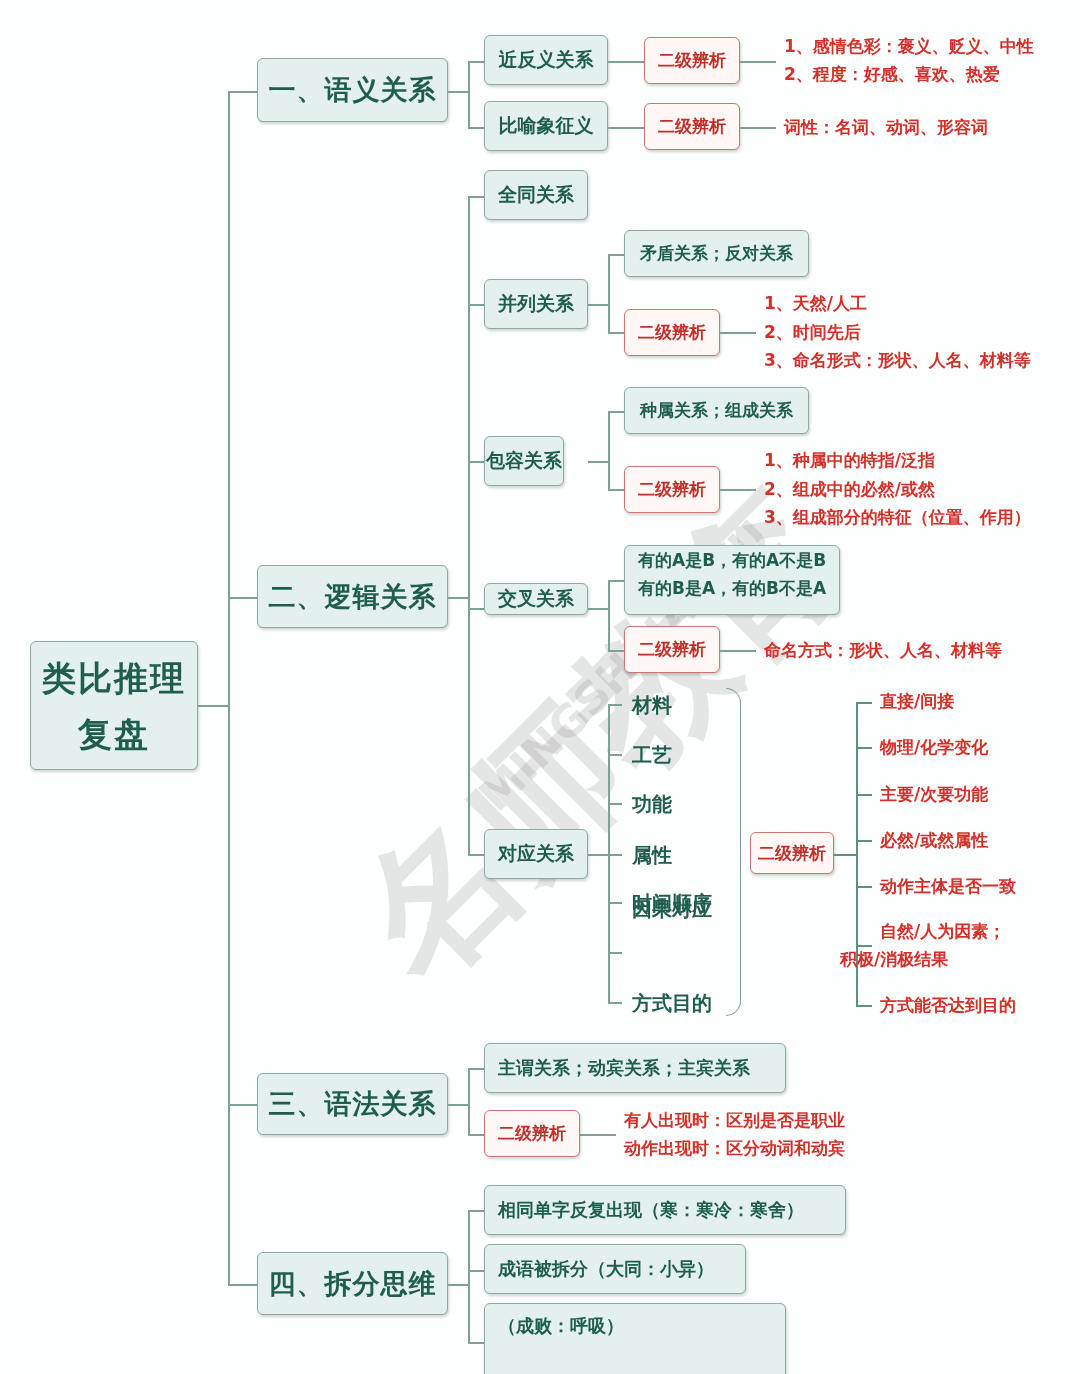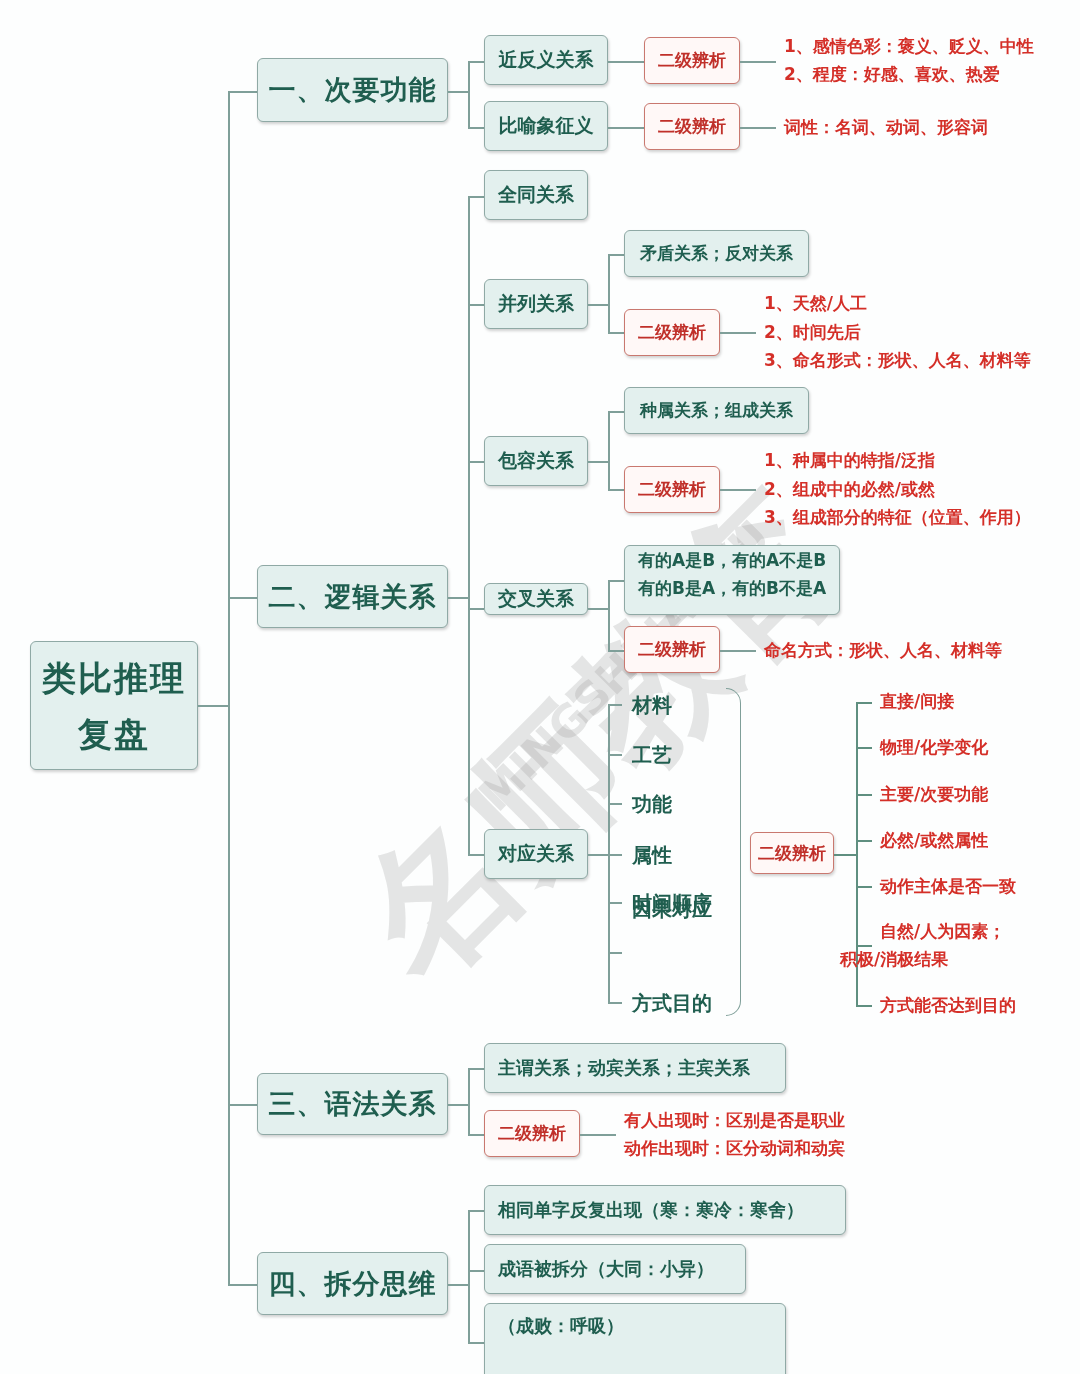--- a/index.html
+++ b/index.html
@@ -33,21 +33,21 @@
 </div>
 
 <div class="ln h" style="left:198px;top:705px;width:30px;"></div>
 <div class="ln v" style="left:228px;top:91px;height:1193px;"></div>
 <div class="ln h" style="left:228px;top:91px;width:30px;"></div>
 <div class="ln h" style="left:228px;top:597px;width:30px;"></div>
 <div class="ln h" style="left:228px;top:1104px;width:30px;"></div>
 <div class="ln h" style="left:228px;top:1284px;width:30px;"></div>
 
 <div class="node l1" style="left:257px;top:58px;width:191px;height:64px;">
-  <span>一、次要功能</span>
+  <span>一、语义关系</span>
 </div>
 <div class="ln h" style="left:448px;top:91px;width:20px;"></div>
 <div class="ln v" style="left:468px;top:61px;height:66px;"></div>
 <div class="ln h" style="left:468px;top:61px;width:16px;"></div>
 <div class="ln h" style="left:468px;top:127px;width:16px;"></div>
 
 <div class="node l2" style="left:484px;top:35px;width:124px;height:50px;">
   <span>近反义关系</span>
 </div>
 <div class="ln h" style="left:608px;top:61px;width:36px;"></div>
@@ -94,21 +94,21 @@
   <span>矛盾关系；反对关系</span>
 </div>
 <div class="node red" style="left:624px;top:309px;width:96px;height:47px;">
   <span>二级辨析</span>
 </div>
 <div class="ln h" style="left:720px;top:332px;width:36px;"></div>
 <div class="txt" style="left:764px;top:289px;">1、天然/人工</div>
 <div class="txt" style="left:764px;top:318px;">2、时间先后</div>
 <div class="txt" style="left:764px;top:346px;">3、命名形式：形状、人名、材料等</div>
 
-<div class="node l2" style="left:484px;top:436px;width:104px;height:50px;">
+<div class="node l2" style="left:484px;top:436px;width:80px;height:50px;">
   <span>包容关系</span>
 </div>
 <div class="ln h" style="left:588px;top:461px;width:20px;"></div>
 <div class="ln v" style="left:608px;top:411px;height:78px;"></div>
 <div class="ln h" style="left:608px;top:411px;width:16px;"></div>
 <div class="ln h" style="left:608px;top:489px;width:16px;"></div>
 <div class="node l2" style="left:624px;top:387px;width:185px;height:47px;font-size:17px;">
   <span>种属关系；组成关系</span>
 </div>
 <div class="node red" style="left:624px;top:466px;width:96px;height:47px;">

